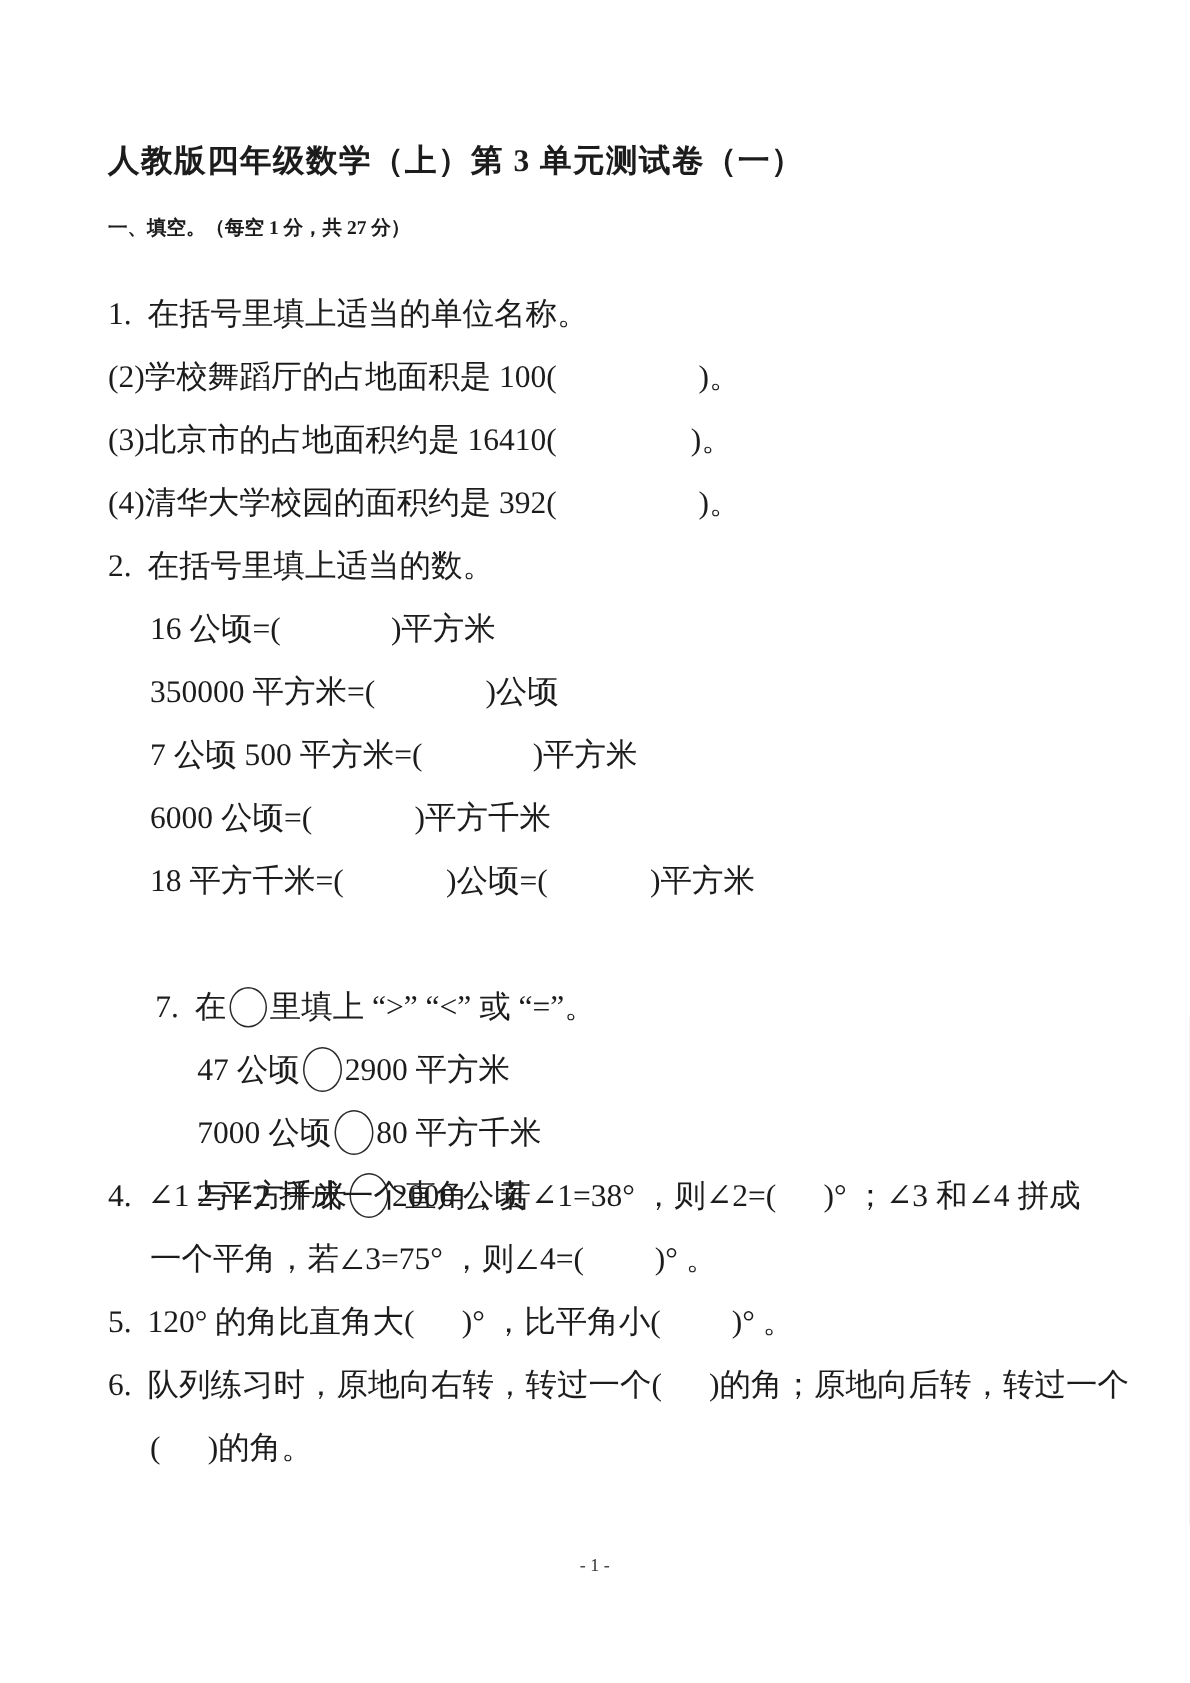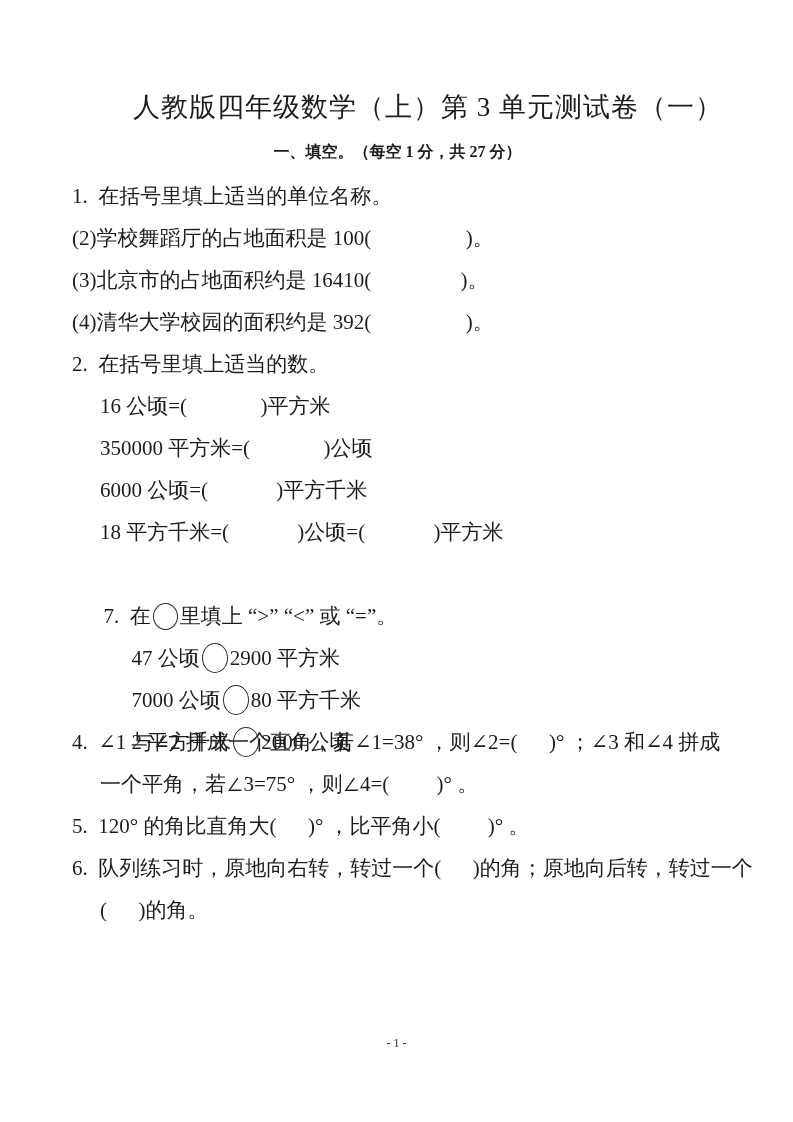--- a/index.html
+++ b/index.html
@@ -11,35 +11,34 @@
   .sheet {
     position: relative;
     width: 793px;
     height: 1122px;
     margin: 0 auto;
     background: #ffffff;
     padding: 90px 70px 0 72px;
     overflow: hidden;
   }
   .title {
-    text-align: right;
-    font-size: 27px;
-    font-weight: normal;
+    text-align: left;
+    font-size: 21px;
+    font-weight: bold;
     line-height: 34px;
     margin-bottom: 12px;
     letter-spacing: 1px;
     white-space: pre;
   }
   .heading {
-    font-size: 16px;
+    font-size: 13px;
     font-weight: bold;
     line-height: 32px;
-    margin-bottom: 7px;
+    margin-bottom: 20px;
     white-space: pre;
-    text-align: center;
   }
   .line {
     font-size: 21px;
     line-height: 42px;
     height: 42px;
     white-space: pre;
   }
   .sub { padding-left: 28px; font-family: Liberation Serif, serif; }
   .circle {
     display: inline-block;
@@ -78,20 +77,21 @@
     <div class="line">1.  在括号里填上适当的单位名称。</div>
     <div class="line">(2)学校舞蹈厅的占地面积是 100(                  )。</div>
     <div class="line">(3)北京市的占地面积约是 16410(                 )。</div>
     <div class="line">(4)清华大学校园的面积约是 392(                  )。</div>
   </div>
 
   <div>
     <div class="line">2.  在括号里填上适当的数。</div>
     <div class="line sub">16 公顷=(              )平方米</div>
     <div class="line sub">350000 平方米=(              )公顷</div>
+    <div class="line sub">7 公顷 500 平方米=(              )平方米</div>
     <div class="line sub">6000 公顷=(             )平方千米</div>
     <div class="line sub">18 平方千米=(             )公顷=(             )平方米</div>
   </div>
 
   <div>
     <div class="line">
       <span>7.  在</span><span class="circle circle-sm"></span><span>里填上 “&gt;” “&lt;” 或 “=”。</span>
     </div>
     <div class="line sub">
       <span>47 公顷</span><span class="circle"></span><span>2900 平方米</span>

